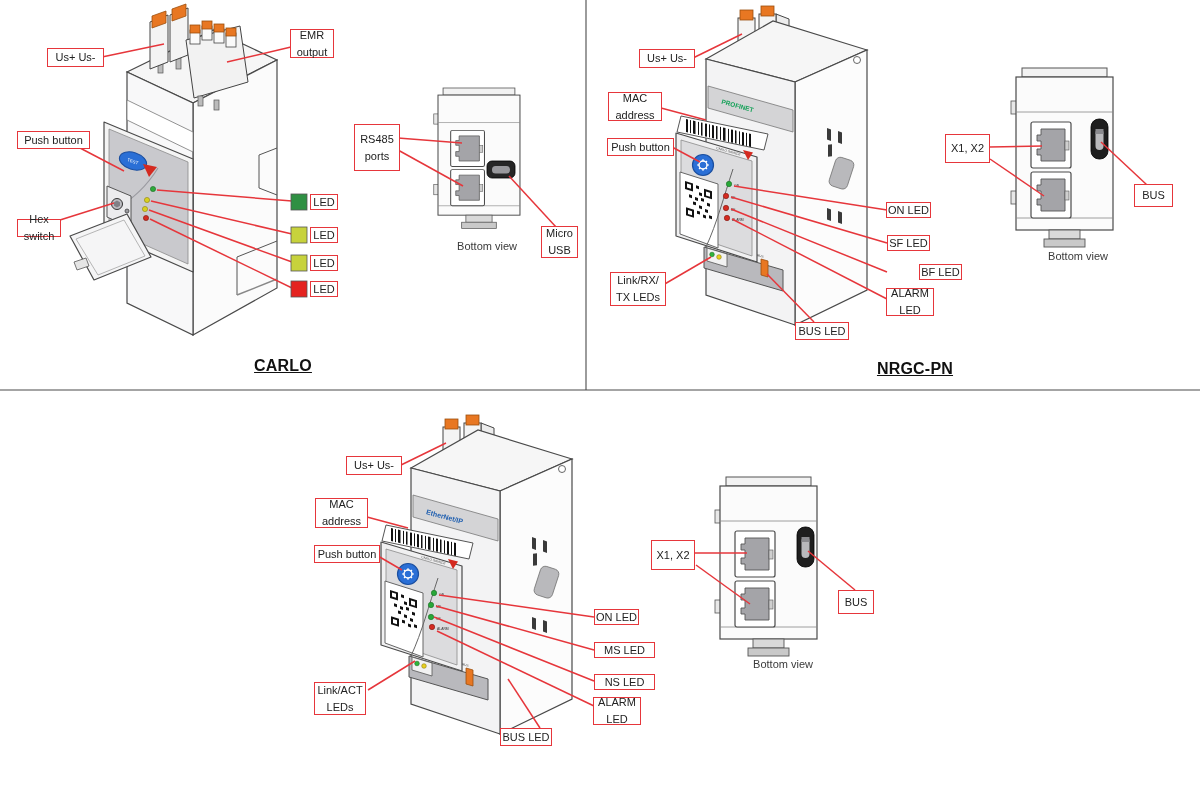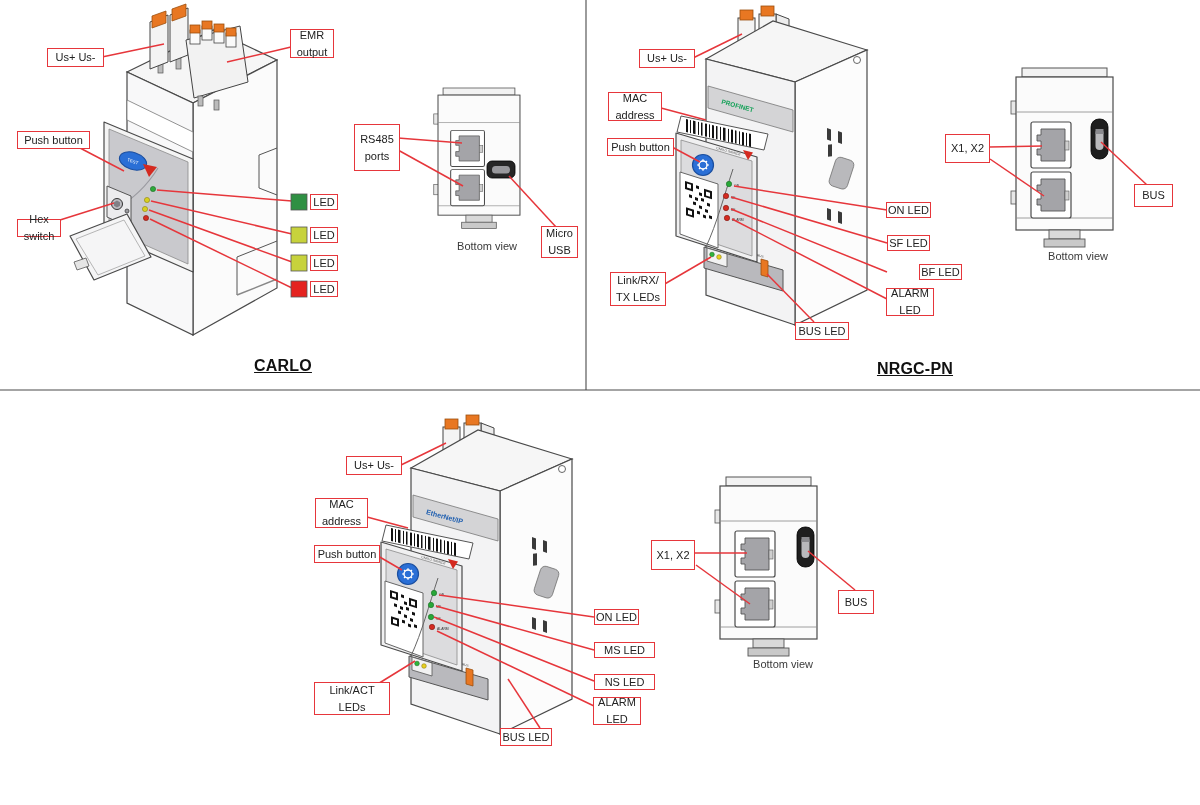--- a/index.html
+++ b/index.html
@@ -339,21 +339,21 @@
 <div class="callout" style="left:795px;top:322px;width:54px;height:18px">BUS LED</div>
 <div class="callout" style="left:945px;top:134px;width:45px;height:29px">X1, X2</div>
 <div class="callout" style="left:1134px;top:184px;width:39px;height:23px">BUS</div>
 <div class="caption" style="left:1028px;top:250px;width:80px">Bottom view</div>
 <div class="fig-title" style="left:870px;top:360px;width:90px">NRGC-PN</div>
 
 <div class="callout" style="left:346px;top:456px;width:56px;height:19px">Us+  Us-</div>
 <div class="callout" style="left:315px;top:498px;width:53px;height:30px">MAC
 address</div>
 <div class="callout" style="left:314px;top:545px;width:66px;height:18px">Push button</div>
-<div class="callout" style="left:314px;top:682px;width:76px;height:33px">Link/ACT
+<div class="callout" style="left:314px;top:682px;width:52px;height:33px">Link/ACT
 LEDs</div>
 <div class="callout" style="left:594px;top:609px;width:45px;height:16px">ON LED</div>
 <div class="callout" style="left:594px;top:642px;width:61px;height:16px">MS LED</div>
 <div class="callout" style="left:594px;top:674px;width:61px;height:16px">NS LED</div>
 <div class="callout" style="left:593px;top:697px;width:48px;height:28px">ALARM
 LED</div>
 <div class="callout" style="left:500px;top:728px;width:52px;height:18px">BUS LED</div>
 <div class="callout" style="left:651px;top:540px;width:44px;height:30px">X1, X2</div>
 <div class="callout" style="left:838px;top:590px;width:36px;height:24px">BUS</div>
 <div class="caption" style="left:733px;top:658px;width:80px">Bottom view</div>

